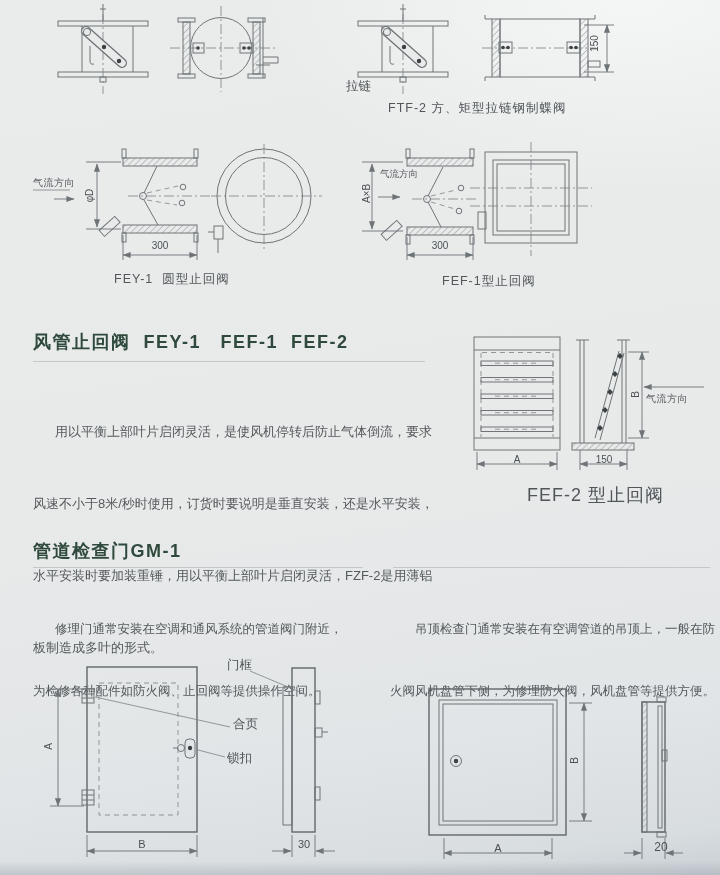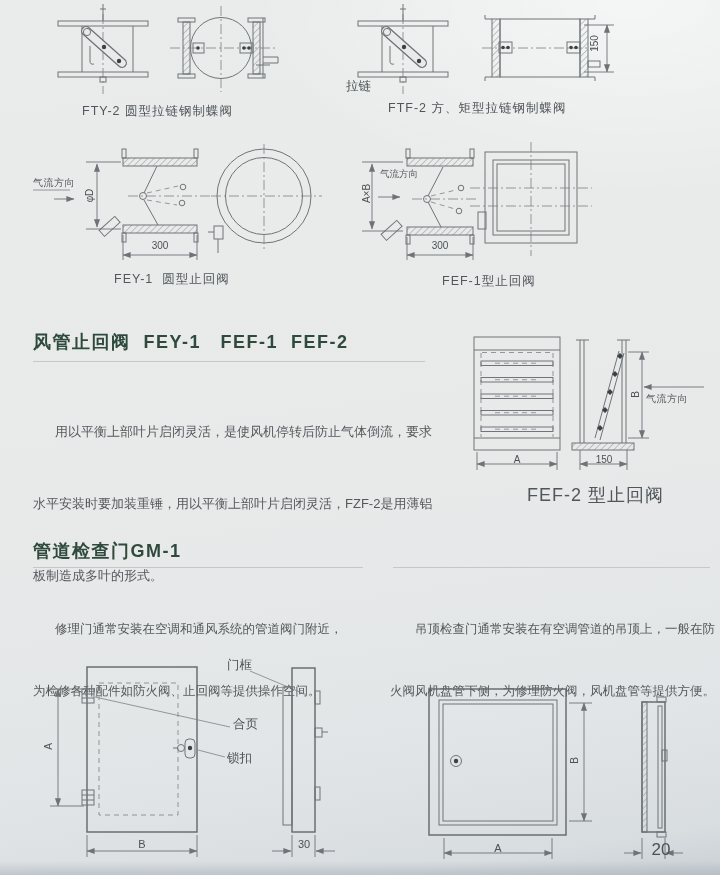--- a/index.html
+++ b/index.html
@@ -83,21 +83,20 @@
       <rect x="240" y="43" width="13" height="10"></rect>
       <line x1="263" y1="18" x2="263" y2="78"></line>
       <path d="M263,57 h15 M278,57 v6 h-15 M256,65 h14"></path>
     </g>
     <line x1="170" y1="48" x2="278" y2="48" class="cl"></line>
     <line x1="221" y1="6" x2="221" y2="92" class="cl"></line>
     <circle cx="198" cy="48" r="1.8" class="dot"></circle>
     <circle cx="244" cy="48" r="1.8" class="dot"></circle>
     <circle cx="249" cy="48" r="1.8" class="dot"></circle>
   </svg>
-  <div class="cap" style="left:82px;top:103px">FTY-2 圆型拉链钢制蝶阀</div>
 
   <svg style="left:345px;top:0" width="275" height="100" viewBox="345 0 275 100">
     <g class="s">
       <rect x="358" y="21" width="90" height="5"></rect>
       <rect x="358" y="72" width="90" height="5"></rect>
       <line x1="382" y1="26" x2="382" y2="72"></line>
       <line x1="433" y1="26" x2="433" y2="72"></line>
       <line x1="403" y1="4" x2="403" y2="21"></line>
       <line x1="400" y1="9" x2="406" y2="9"></line>
       <rect x="400" y="77" width="6" height="5"></rect>
@@ -224,20 +223,21 @@
   </svg>
   <div class="air2" style="left:380px;top:167px"><span>气流</span><span>方向</span></div>
   <div class="vlab" style="left:348px;top:188px;width:36px">A×B</div>
   <div class="dlab" style="left:425px;top:240px;width:30px">300</div>
   <div class="cap" style="left:442px;top:273px">FEF-1型止回阀</div>
 
   <div class="h" style="left:33px;top:330px">风管止回阀  FEY-1   FEF-1  FEF-2</div>
   <div class="rule" style="left:33px;top:361px;width:392px"></div>
   <div class="para p1" style="left:33px;top:372px;width:402px">
     <span class="ind22">用以平衡上部叶片启闭灵活，是使风机停转后防止气体倒流，要求</span>
+    <span>风速不小于8米/秒时使用，订货时要说明是垂直安装，还是水平安装，</span>
     <span>水平安装时要加装重锤，用以平衡上部叶片启闭灵活，FZF-2是用薄铝</span>
     <span>板制造成多叶的形式。</span>
   </div>
 
   <svg style="left:460px;top:330px" width="255" height="145" viewBox="460 330 255 145">
     <g class="s">
       <rect x="474" y="337" width="86" height="113"></rect>
       <line x1="474" y1="350" x2="560" y2="350"></line>
       <line x1="474" y1="438" x2="560" y2="438"></line>
       <rect x="481" y="361" width="72" height="4.5"></rect>
@@ -377,16 +377,16 @@
     </g>
     <g class="dim">
       <line x1="642" y1="838" x2="642" y2="859"></line>
       <line x1="665" y1="838" x2="665" y2="859"></line>
       <line x1="624" y1="853" x2="641" y2="853" marker-end="url(#ar)"></line>
       <line x1="683" y1="853" x2="666" y2="853" marker-end="url(#ar)"></line>
     </g>
   </svg>
   <div class="vlab" style="left:559px;top:755px;width:30px">B</div>
   <div class="dlab" style="left:486px;top:842px;width:24px;font-size:11px">A</div>
-  <div class="dlab" style="left:641px;top:840px;width:40px;font-size:17px">20</div>
+  <div class="dlab" style="left:641px;top:840px;width:40px;font-size:12px">20</div>
 
   <div class="shade"></div>
 </div>
 
 </body></html>

